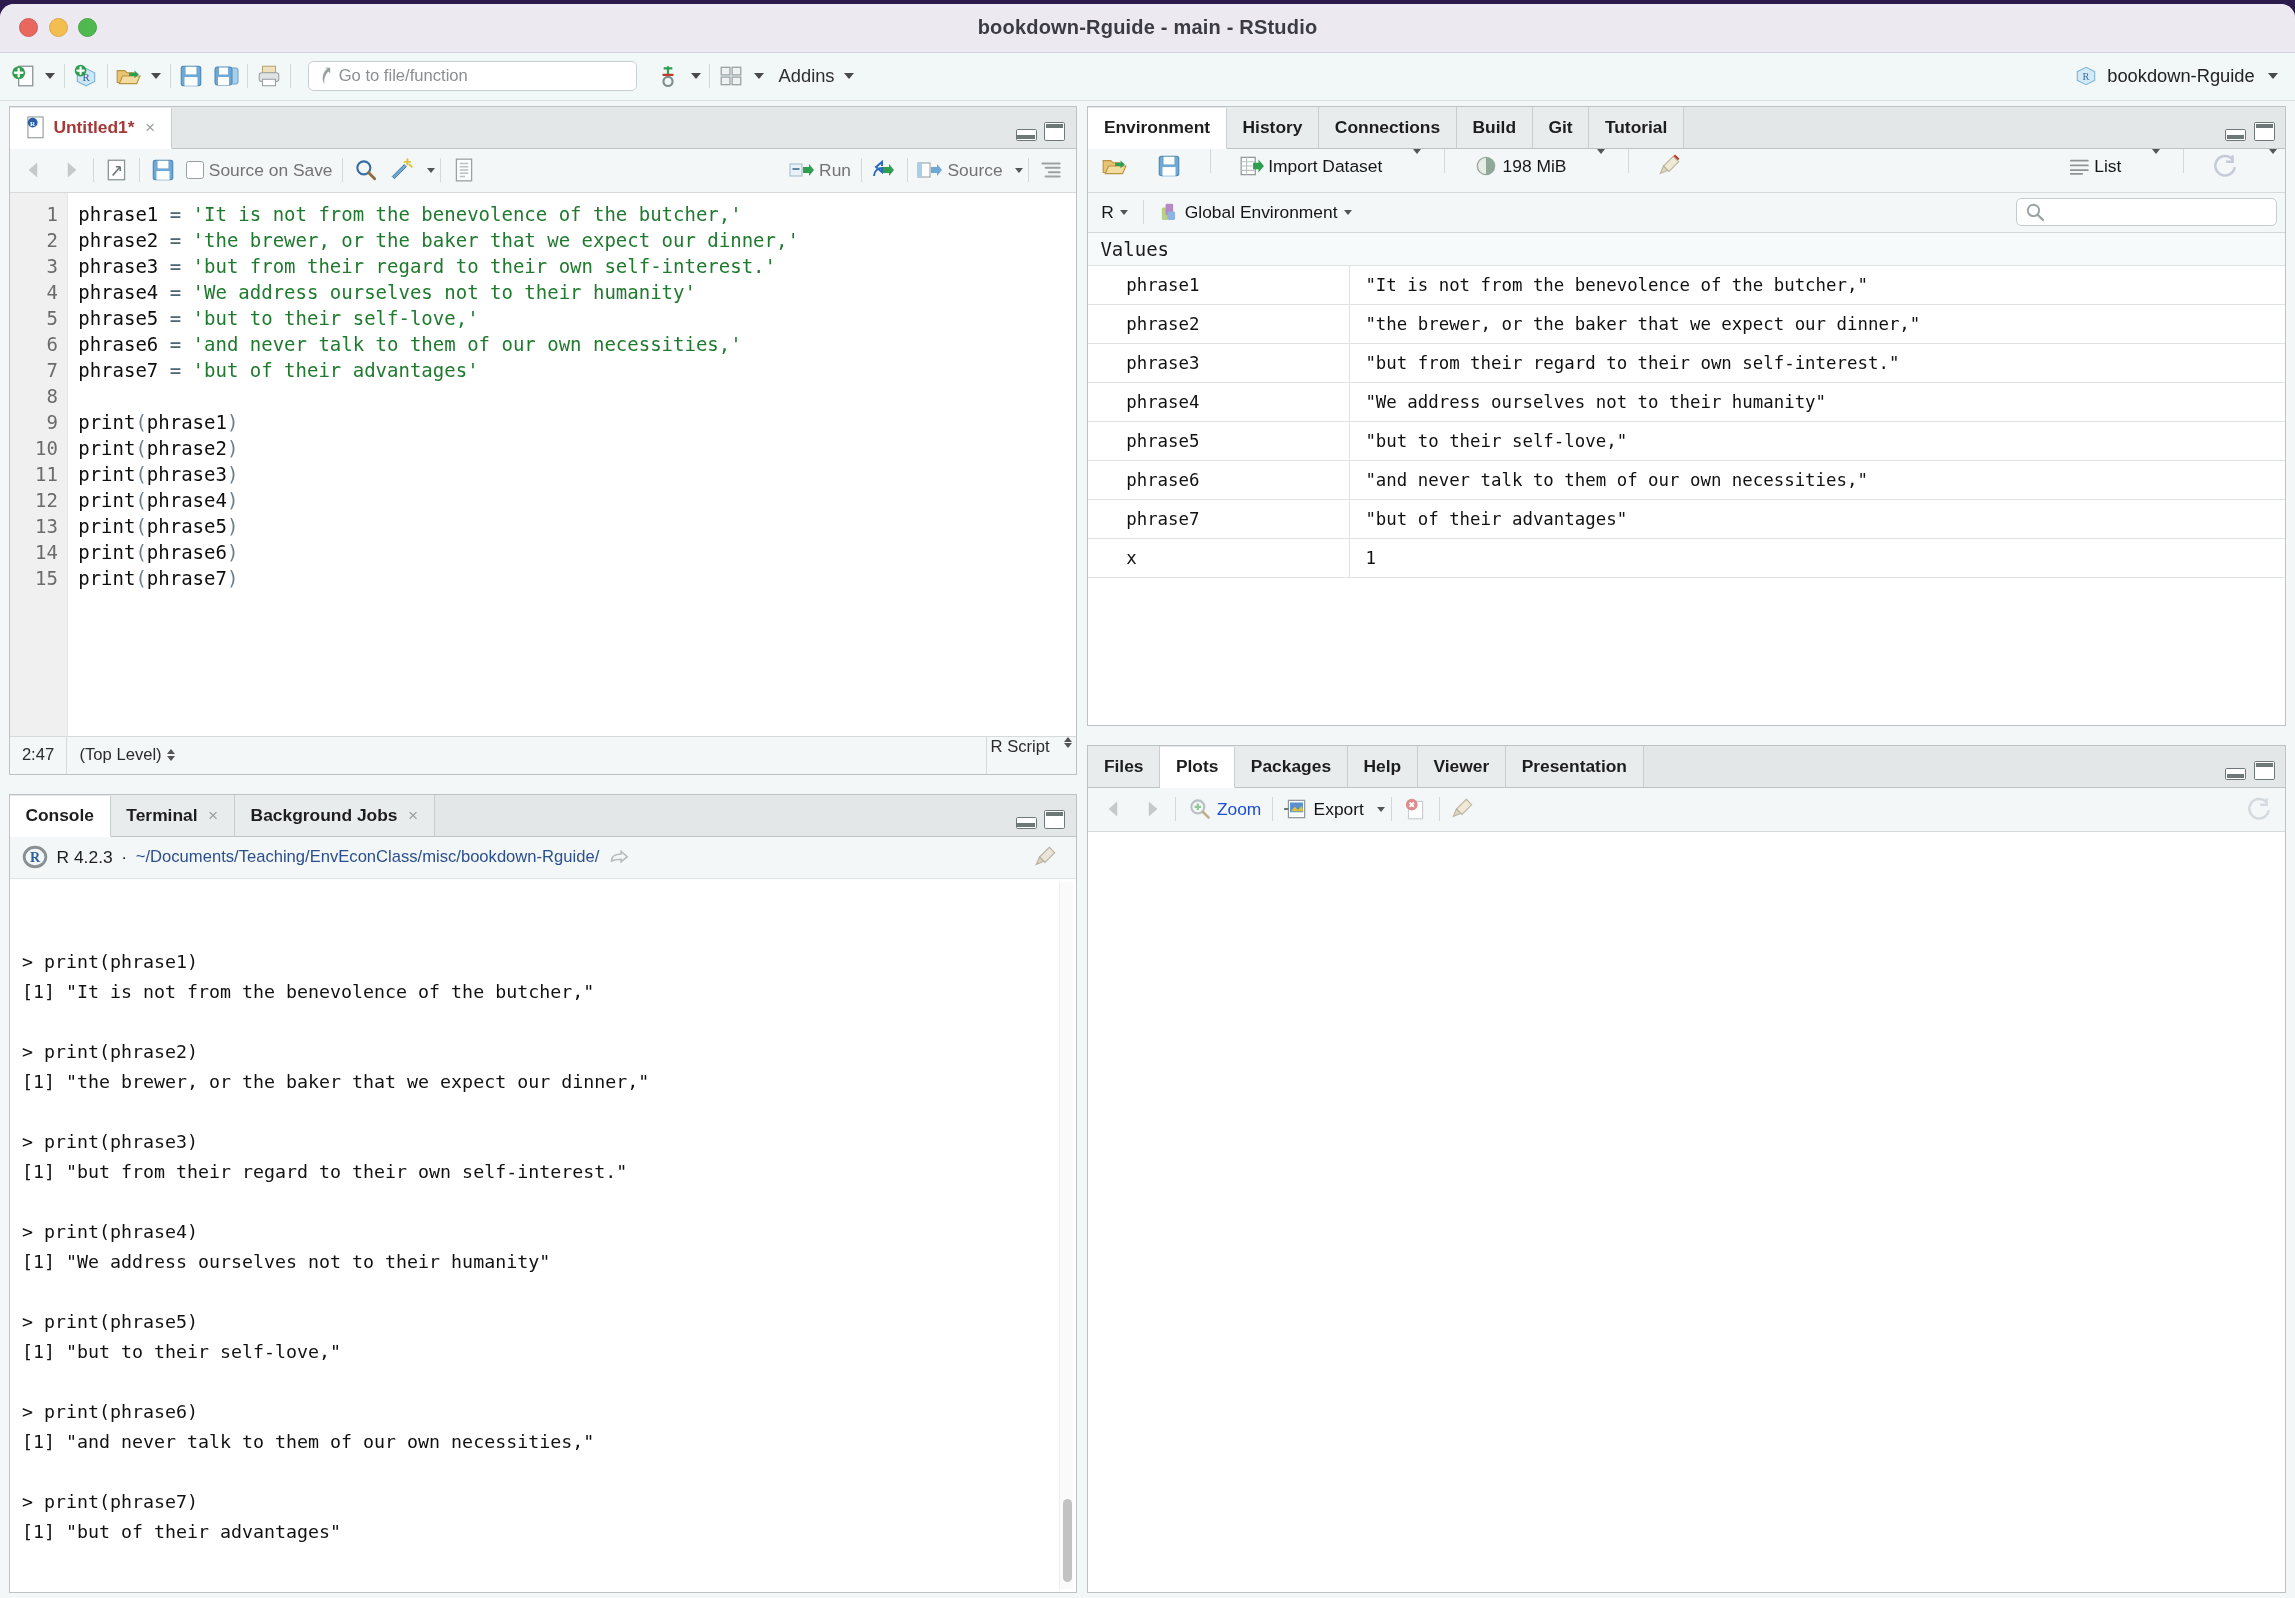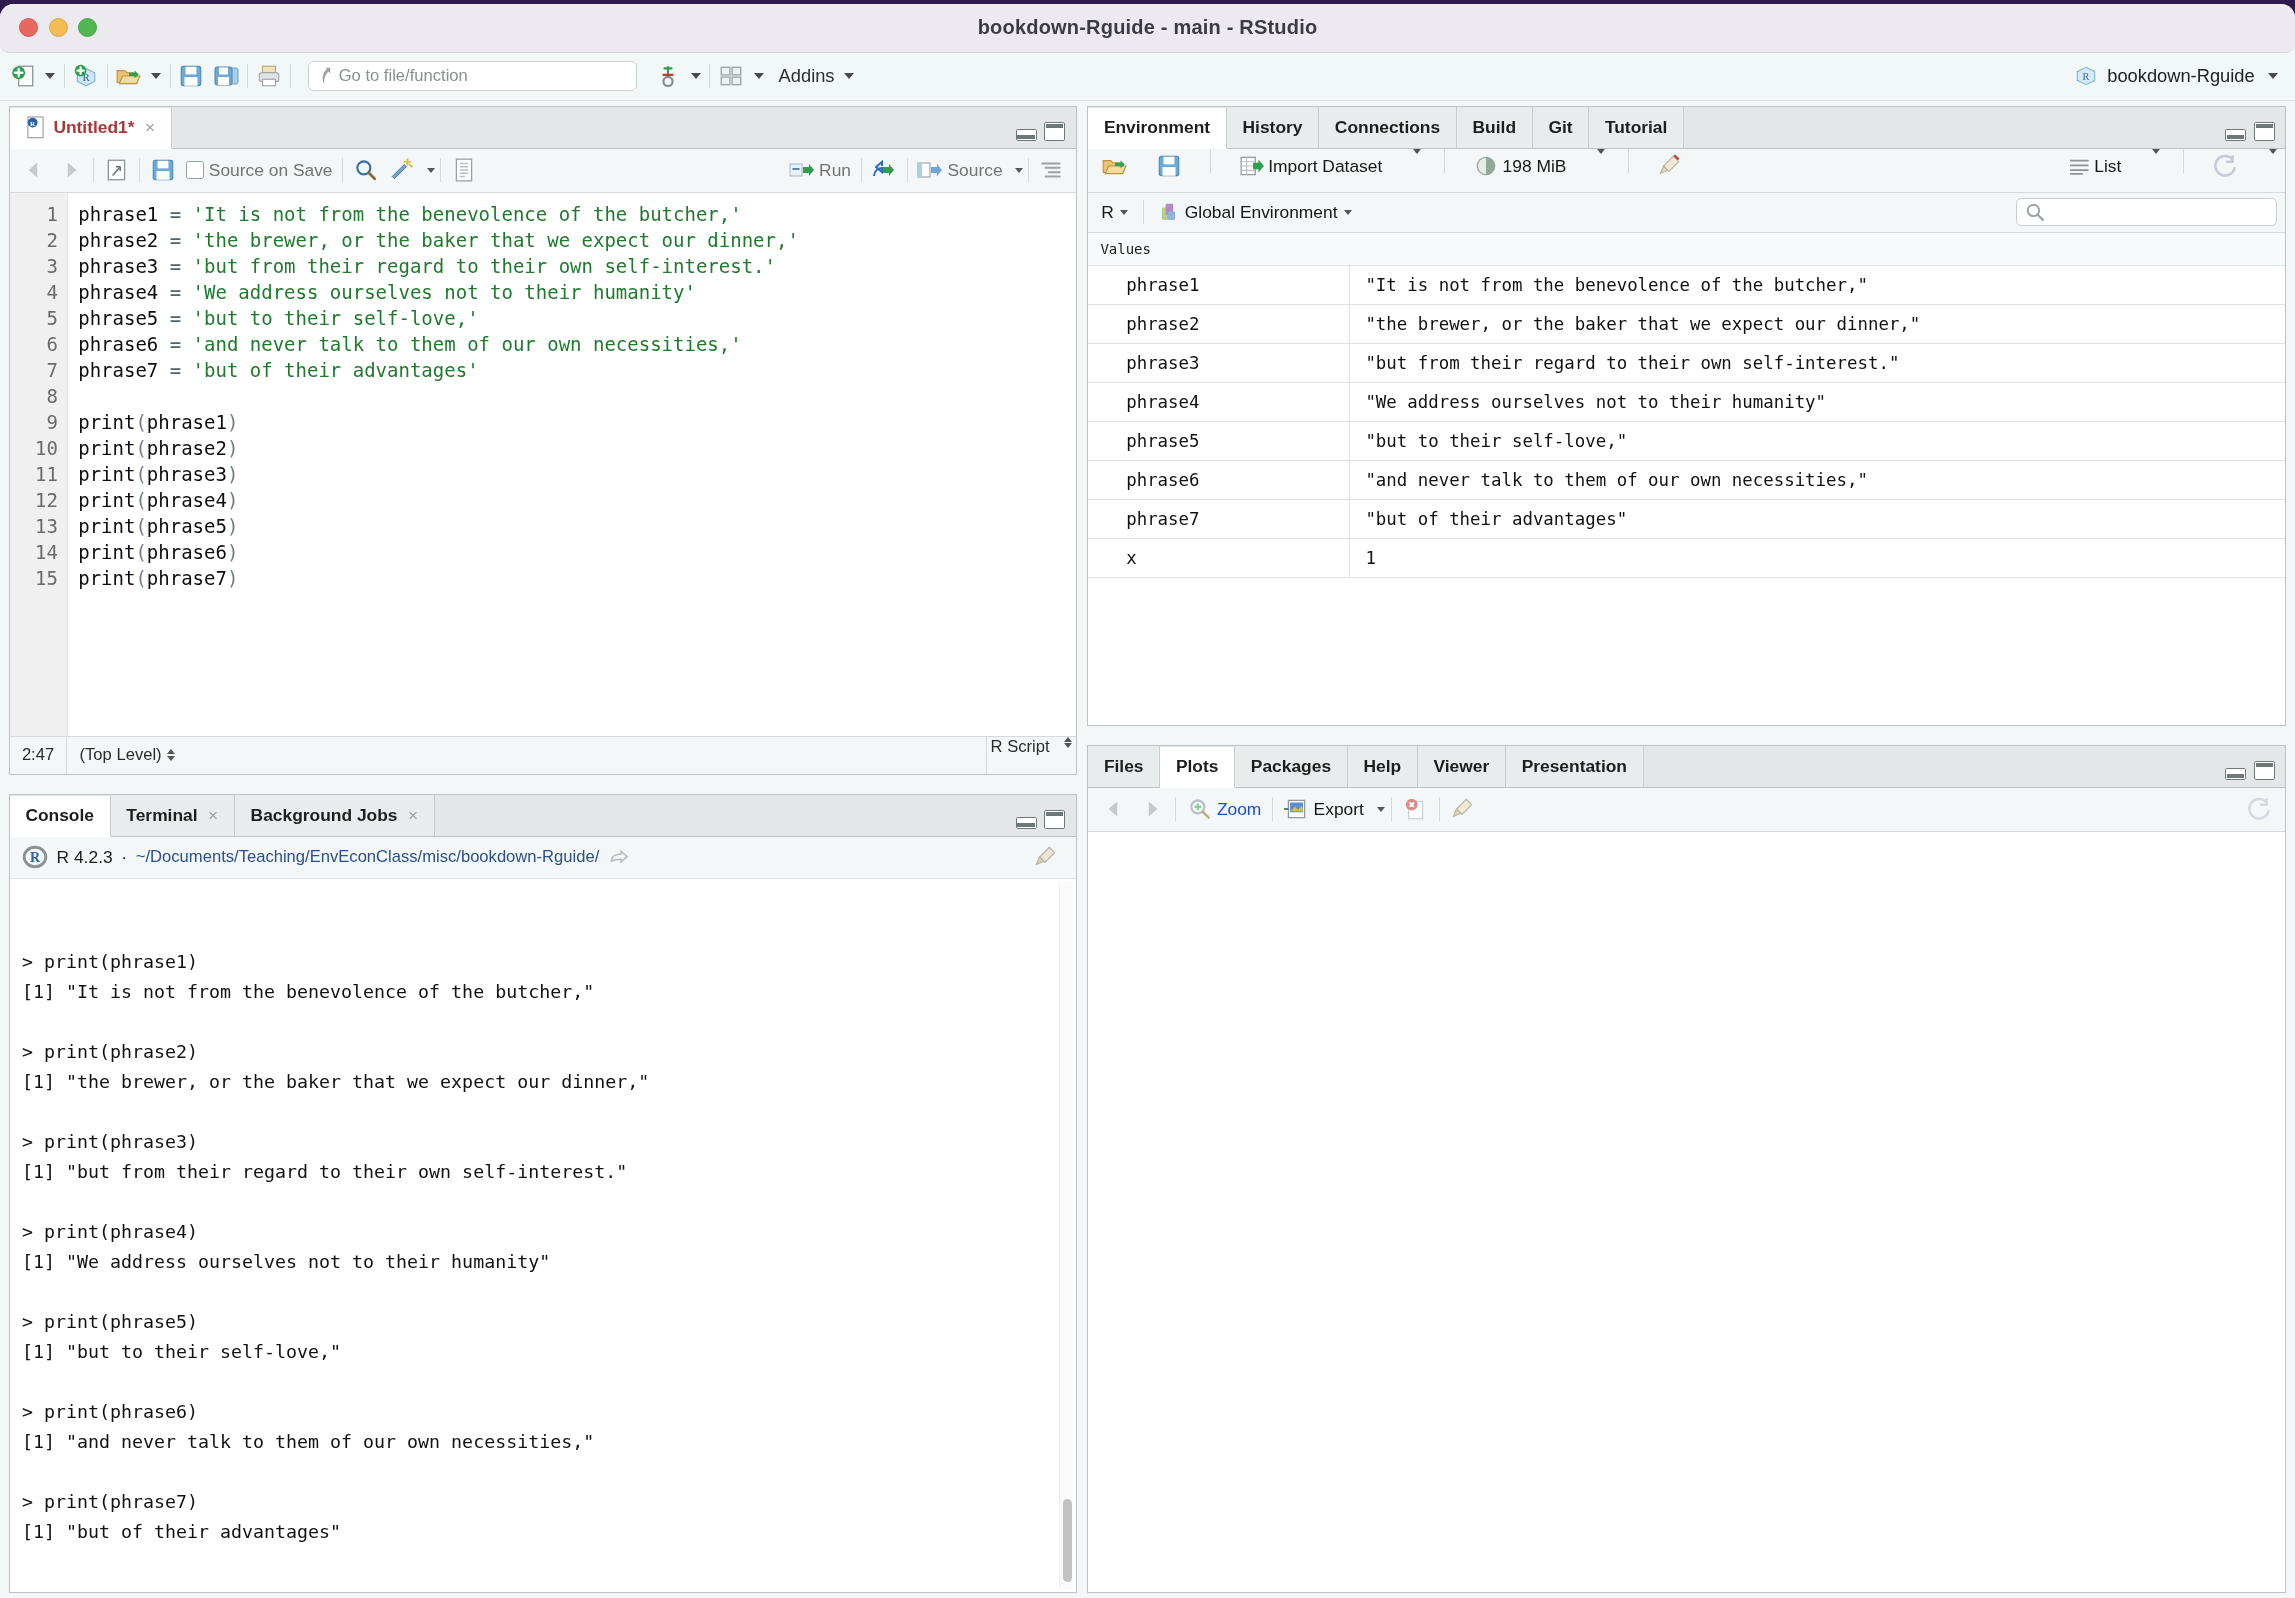--- a/index.html
+++ b/index.html
@@ -24,21 +24,20 @@
   
   .titlebar {
     height: 49px;
     background: #ece9f1;
     border-top-left-radius: 14px;
     border-top-right-radius: 14px;
     display: flex; align-items: center;
     position: relative;
     flex: none;
     border-bottom: 0.9px solid #d6d2dd;
-    border-radius: 9px;
   }
   .lights { display: flex; gap: 10.5px; margin-left: 19px; }
   .light { width: 19px; height: 19px; border-radius: 50%; }
   .l-red { background: #e8685f; border: 0.9px solid #d25a52; }
   .l-yellow { background: #f4bd4f; border: 0.9px solid #dca845; }
   .l-green { background: #4fb94f; border: 0.9px solid #47a547; }
   .win-title {
     position: absolute; left: 0; right: 0; text-align: center;
     font-size: 20px; font-weight: bold; color: #3b3b44;
     letter-spacing: 0.2px;
@@ -204,21 +203,21 @@
   .searchbox {
     margin-left: auto; width: 261px; height: 28px;
     background: #fff; border: 0.9px solid #c7cdce; border-radius: 5.2px;
     display: flex; align-items: center; padding: 0 7px;
   }
   .envtablewrap { flex: 1; overflow: hidden; background: #fff; min-height: 0; position: relative; }
   .env-section {
     height: 33px; background: #f7fafa; border-bottom: 0.9px solid #dfe3e4;
     display: flex; align-items: center; padding-left: 12.2px;
     font-family: "DejaVu Sans Mono", "Liberation Mono", monospace;
-    font-size: 14px; color: #1a1a1a;
+    font-size: 19px; color: #1a1a1a;
   }
   .env-table { width: 100%; border-collapse: collapse;
     font-family: "DejaVu Sans Mono", "Liberation Mono", monospace;
     font-size: 17.4px; color: #111; }
   .env-table td { border-bottom: 0.9px solid #dfe3e4; height: 39px; padding: 0 8.7px; vertical-align: middle; }
   .env-table td.name { width: 261px; padding-left: 38px; border-right: 0.9px solid #dfe3e4; }
   .env-table td.val { padding-left: 15.7px; }
 
   
   .plotstoolbar {

